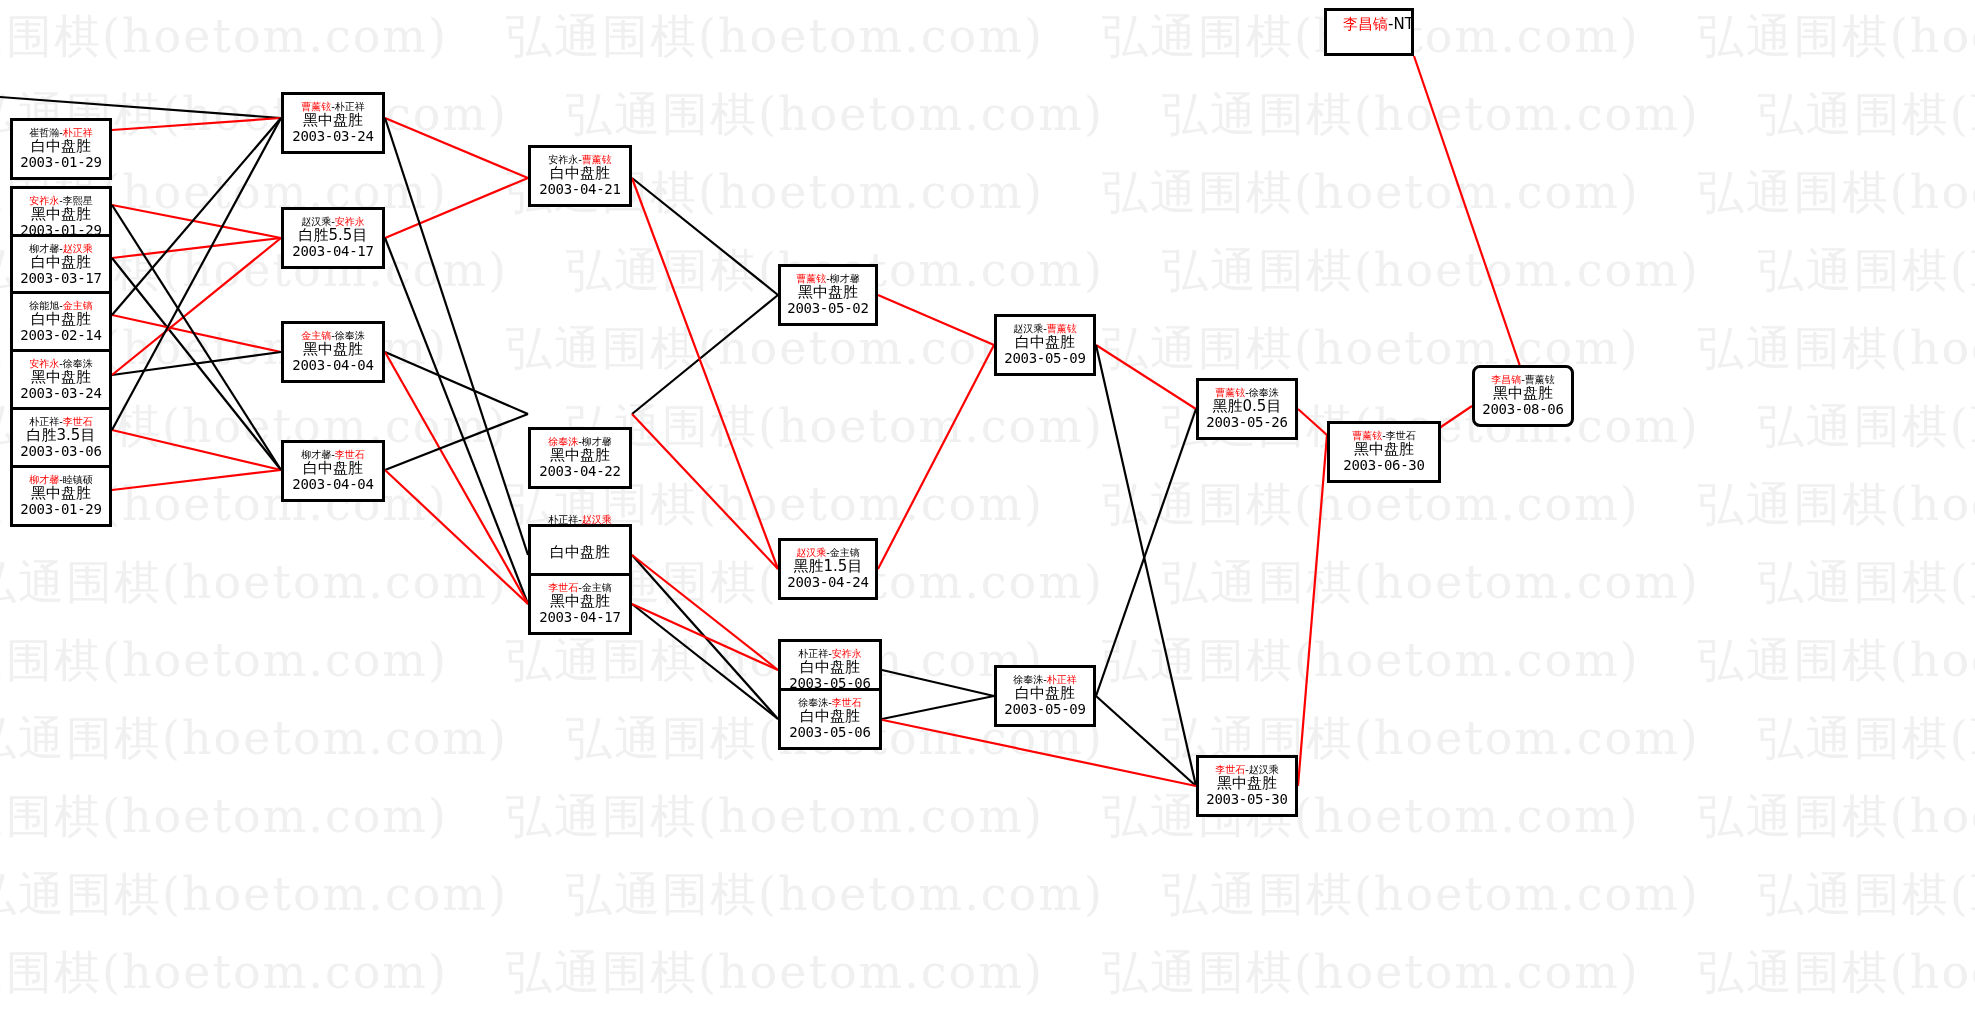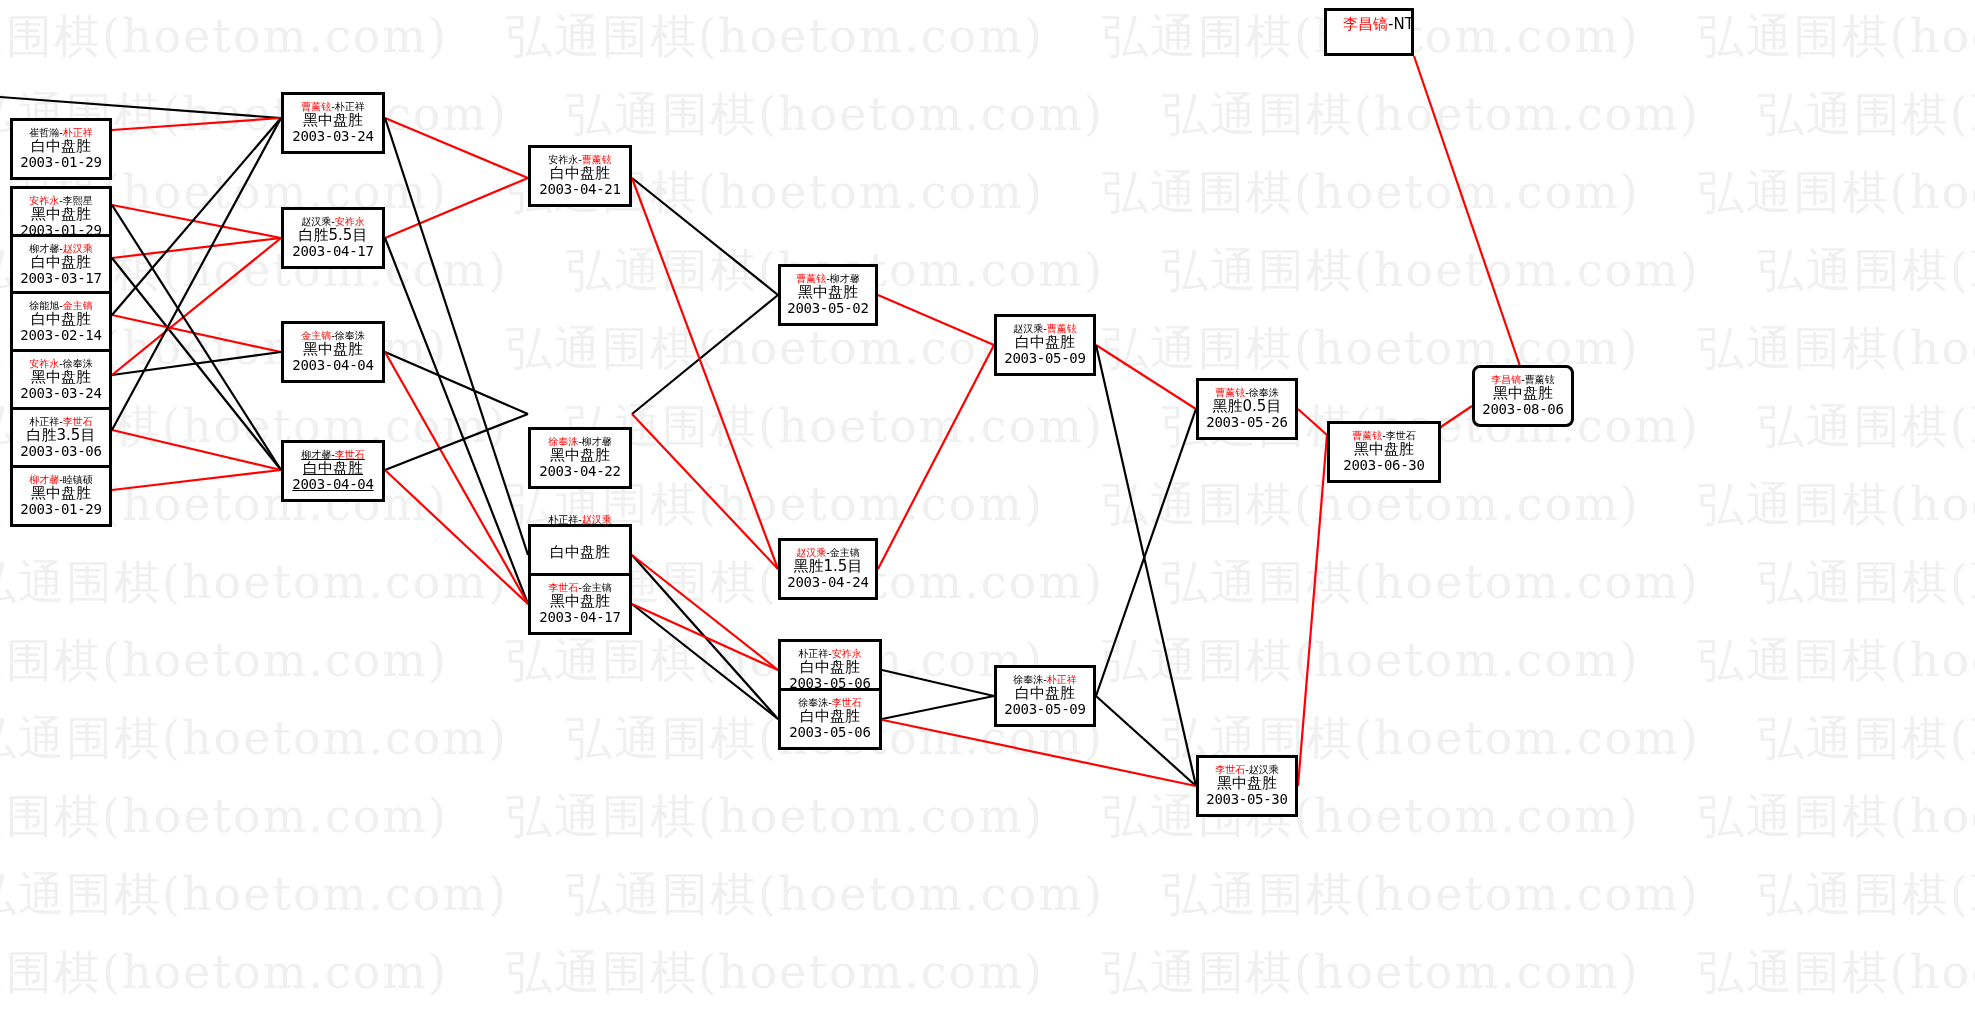--- a/index.html
+++ b/index.html
@@ -201,21 +201,21 @@
       <div class="node" style="left: 281px; top: 207px; width: 104px; height: 62px;">
         <div class="players"><span class="l">赵汉乘</span><span class="dash">-</span><span class="w">安祚永</span></div>
         <div class="result">白胜5.5目</div>
         <div class="date">2003-04-17</div>
       </div>
       <div class="node" style="left: 281px; top: 321px; width: 104px; height: 62px;">
         <div class="players"><span class="w">金主镐</span><span class="dash">-</span><span class="l">徐奉洙</span></div>
         <div class="result">黑中盘胜</div>
         <div class="date">2003-04-04</div>
       </div>
-      <div class="node" style="left: 281px; top: 440px; width: 104px; height: 62px; text-decoration: underline;">
+      <div class="node" style="left: 281px; top: 440px; width: 104px; height: 62px;">
         <div class="players"><span class="l">柳才馨</span><span class="dash">-</span><span class="w">李世石</span></div>
         <div class="result">白中盘胜</div>
         <div class="date">2003-04-04</div>
       </div>
       <div class="node" style="left: 528px; top: 145px; width: 104px; height: 62px;">
         <div class="players"><span class="l">安祚永</span><span class="dash">-</span><span class="w">曹薰铉</span></div>
         <div class="result">白中盘胜</div>
         <div class="date">2003-04-21</div>
       </div>
       <div class="node" style="left: 528px; top: 383px; width: 104px; height: 62px; margin-top: 44px;">

